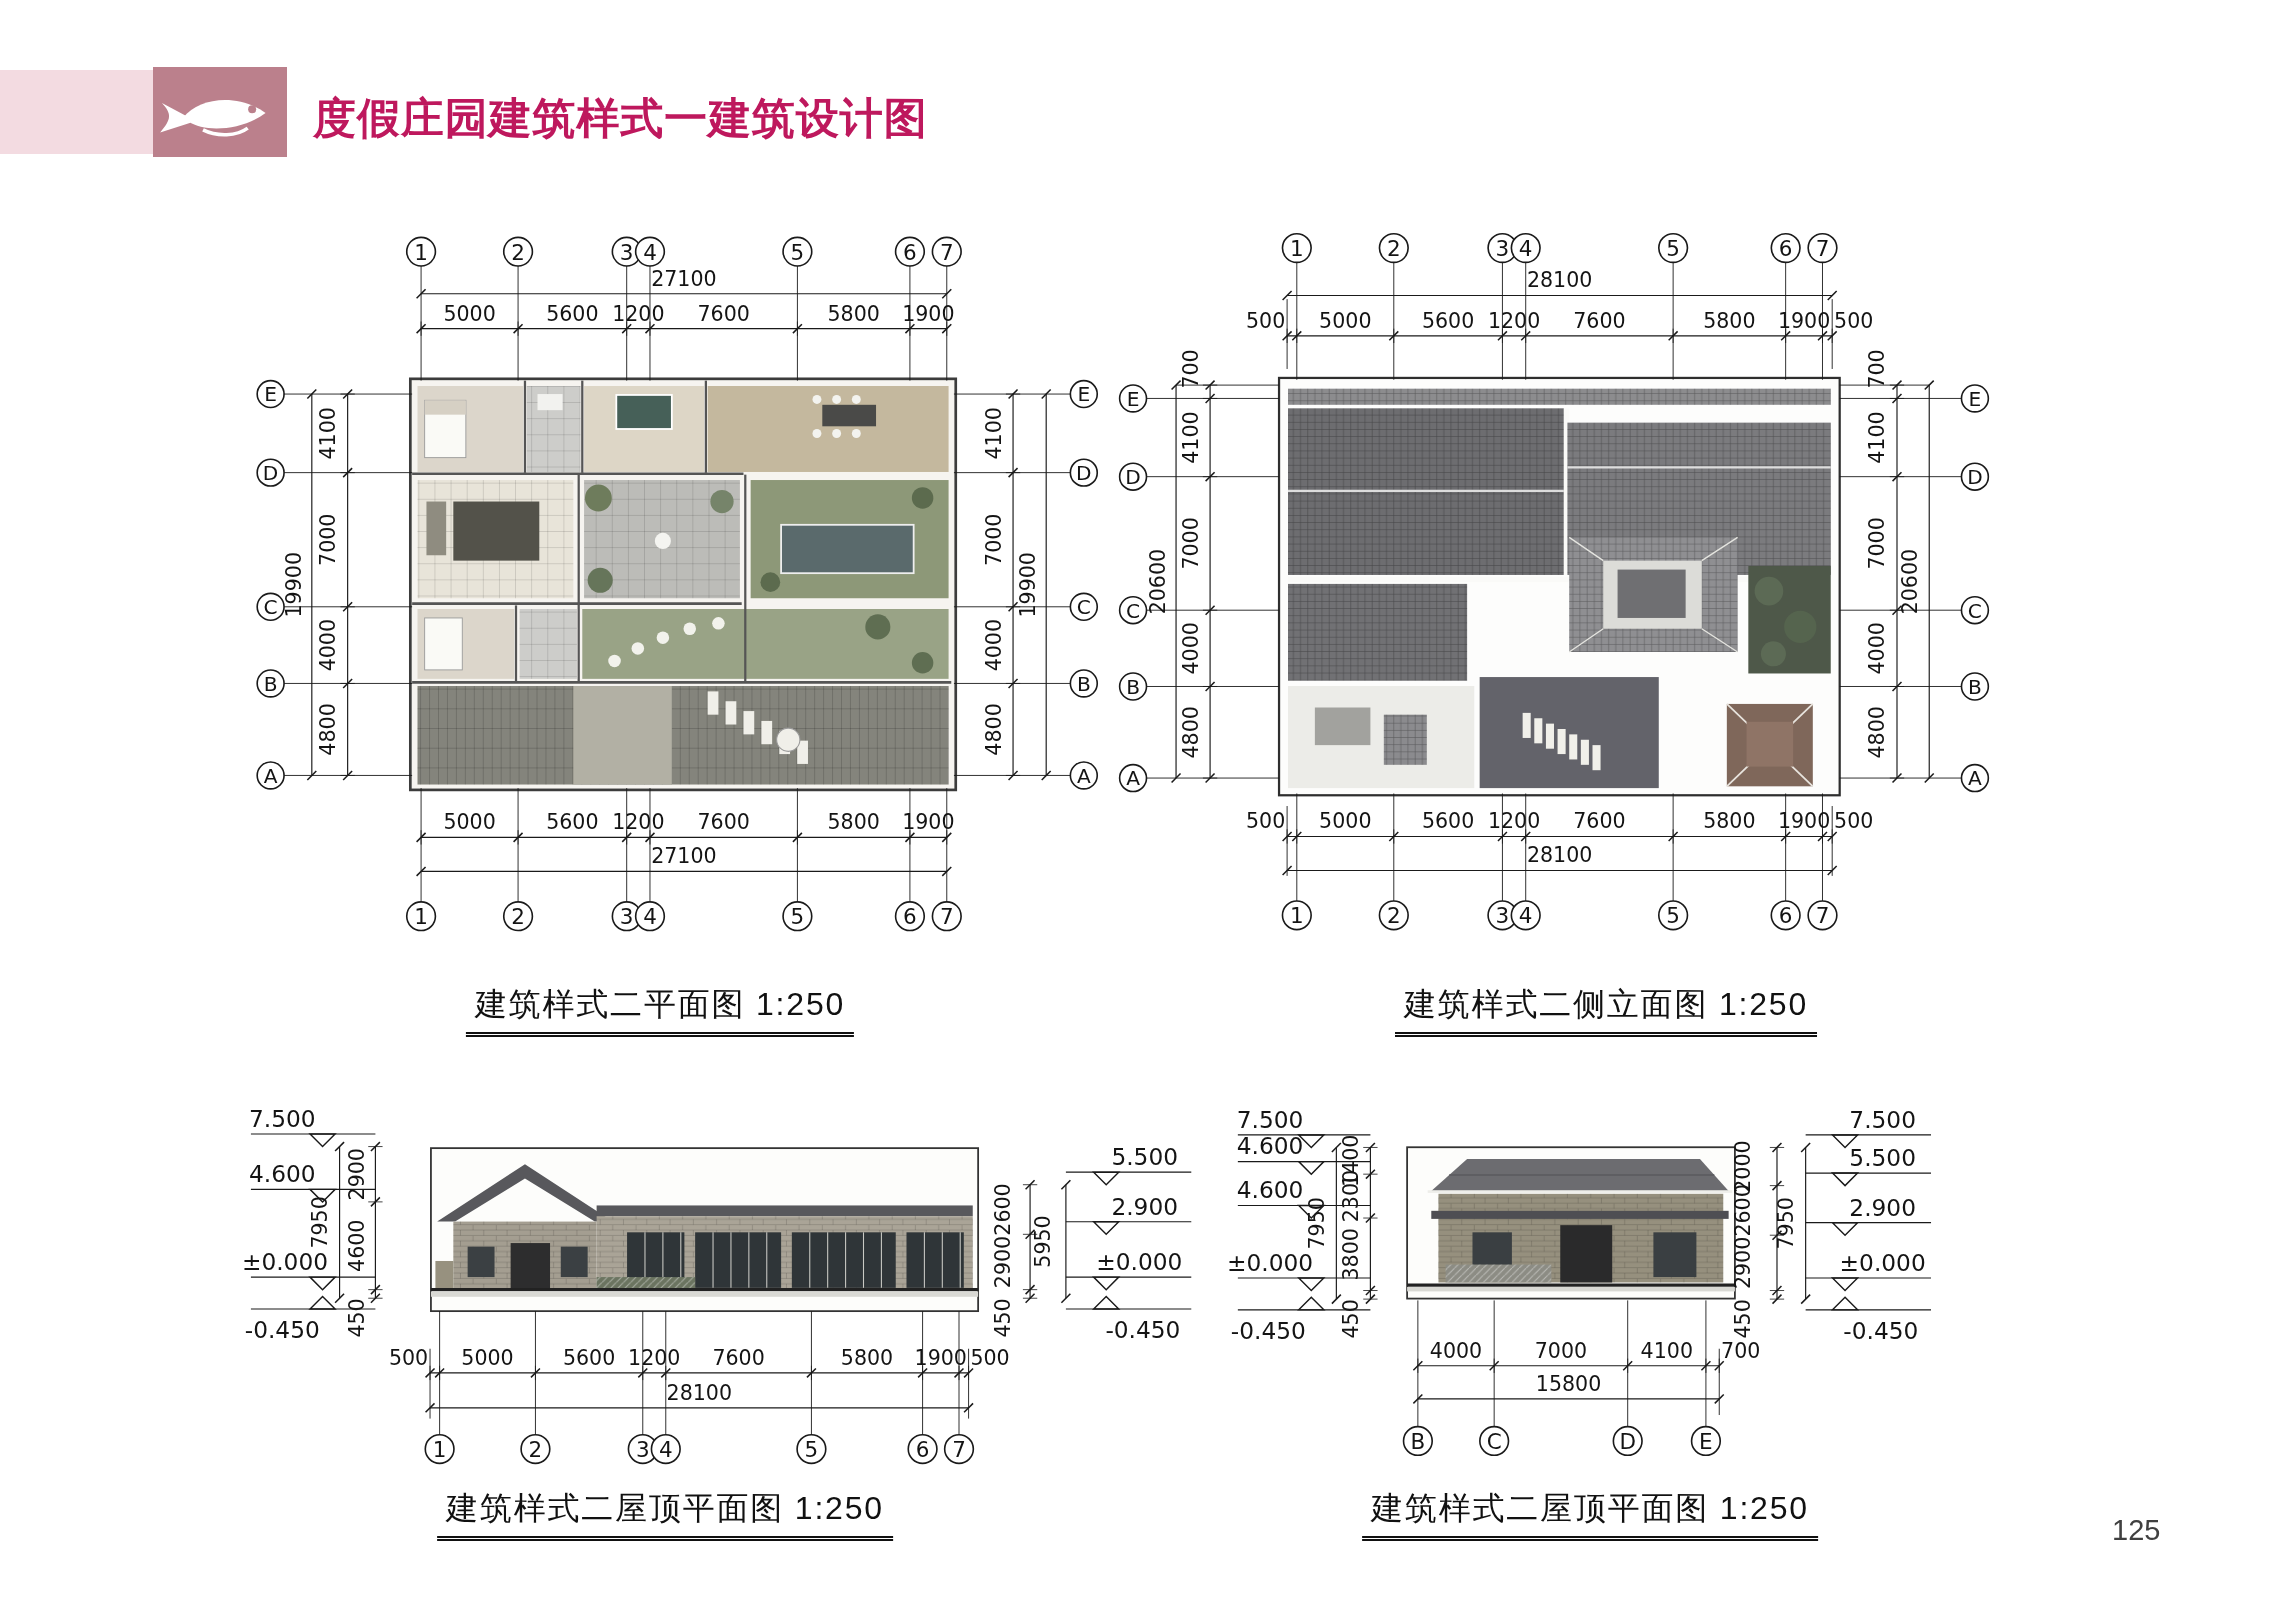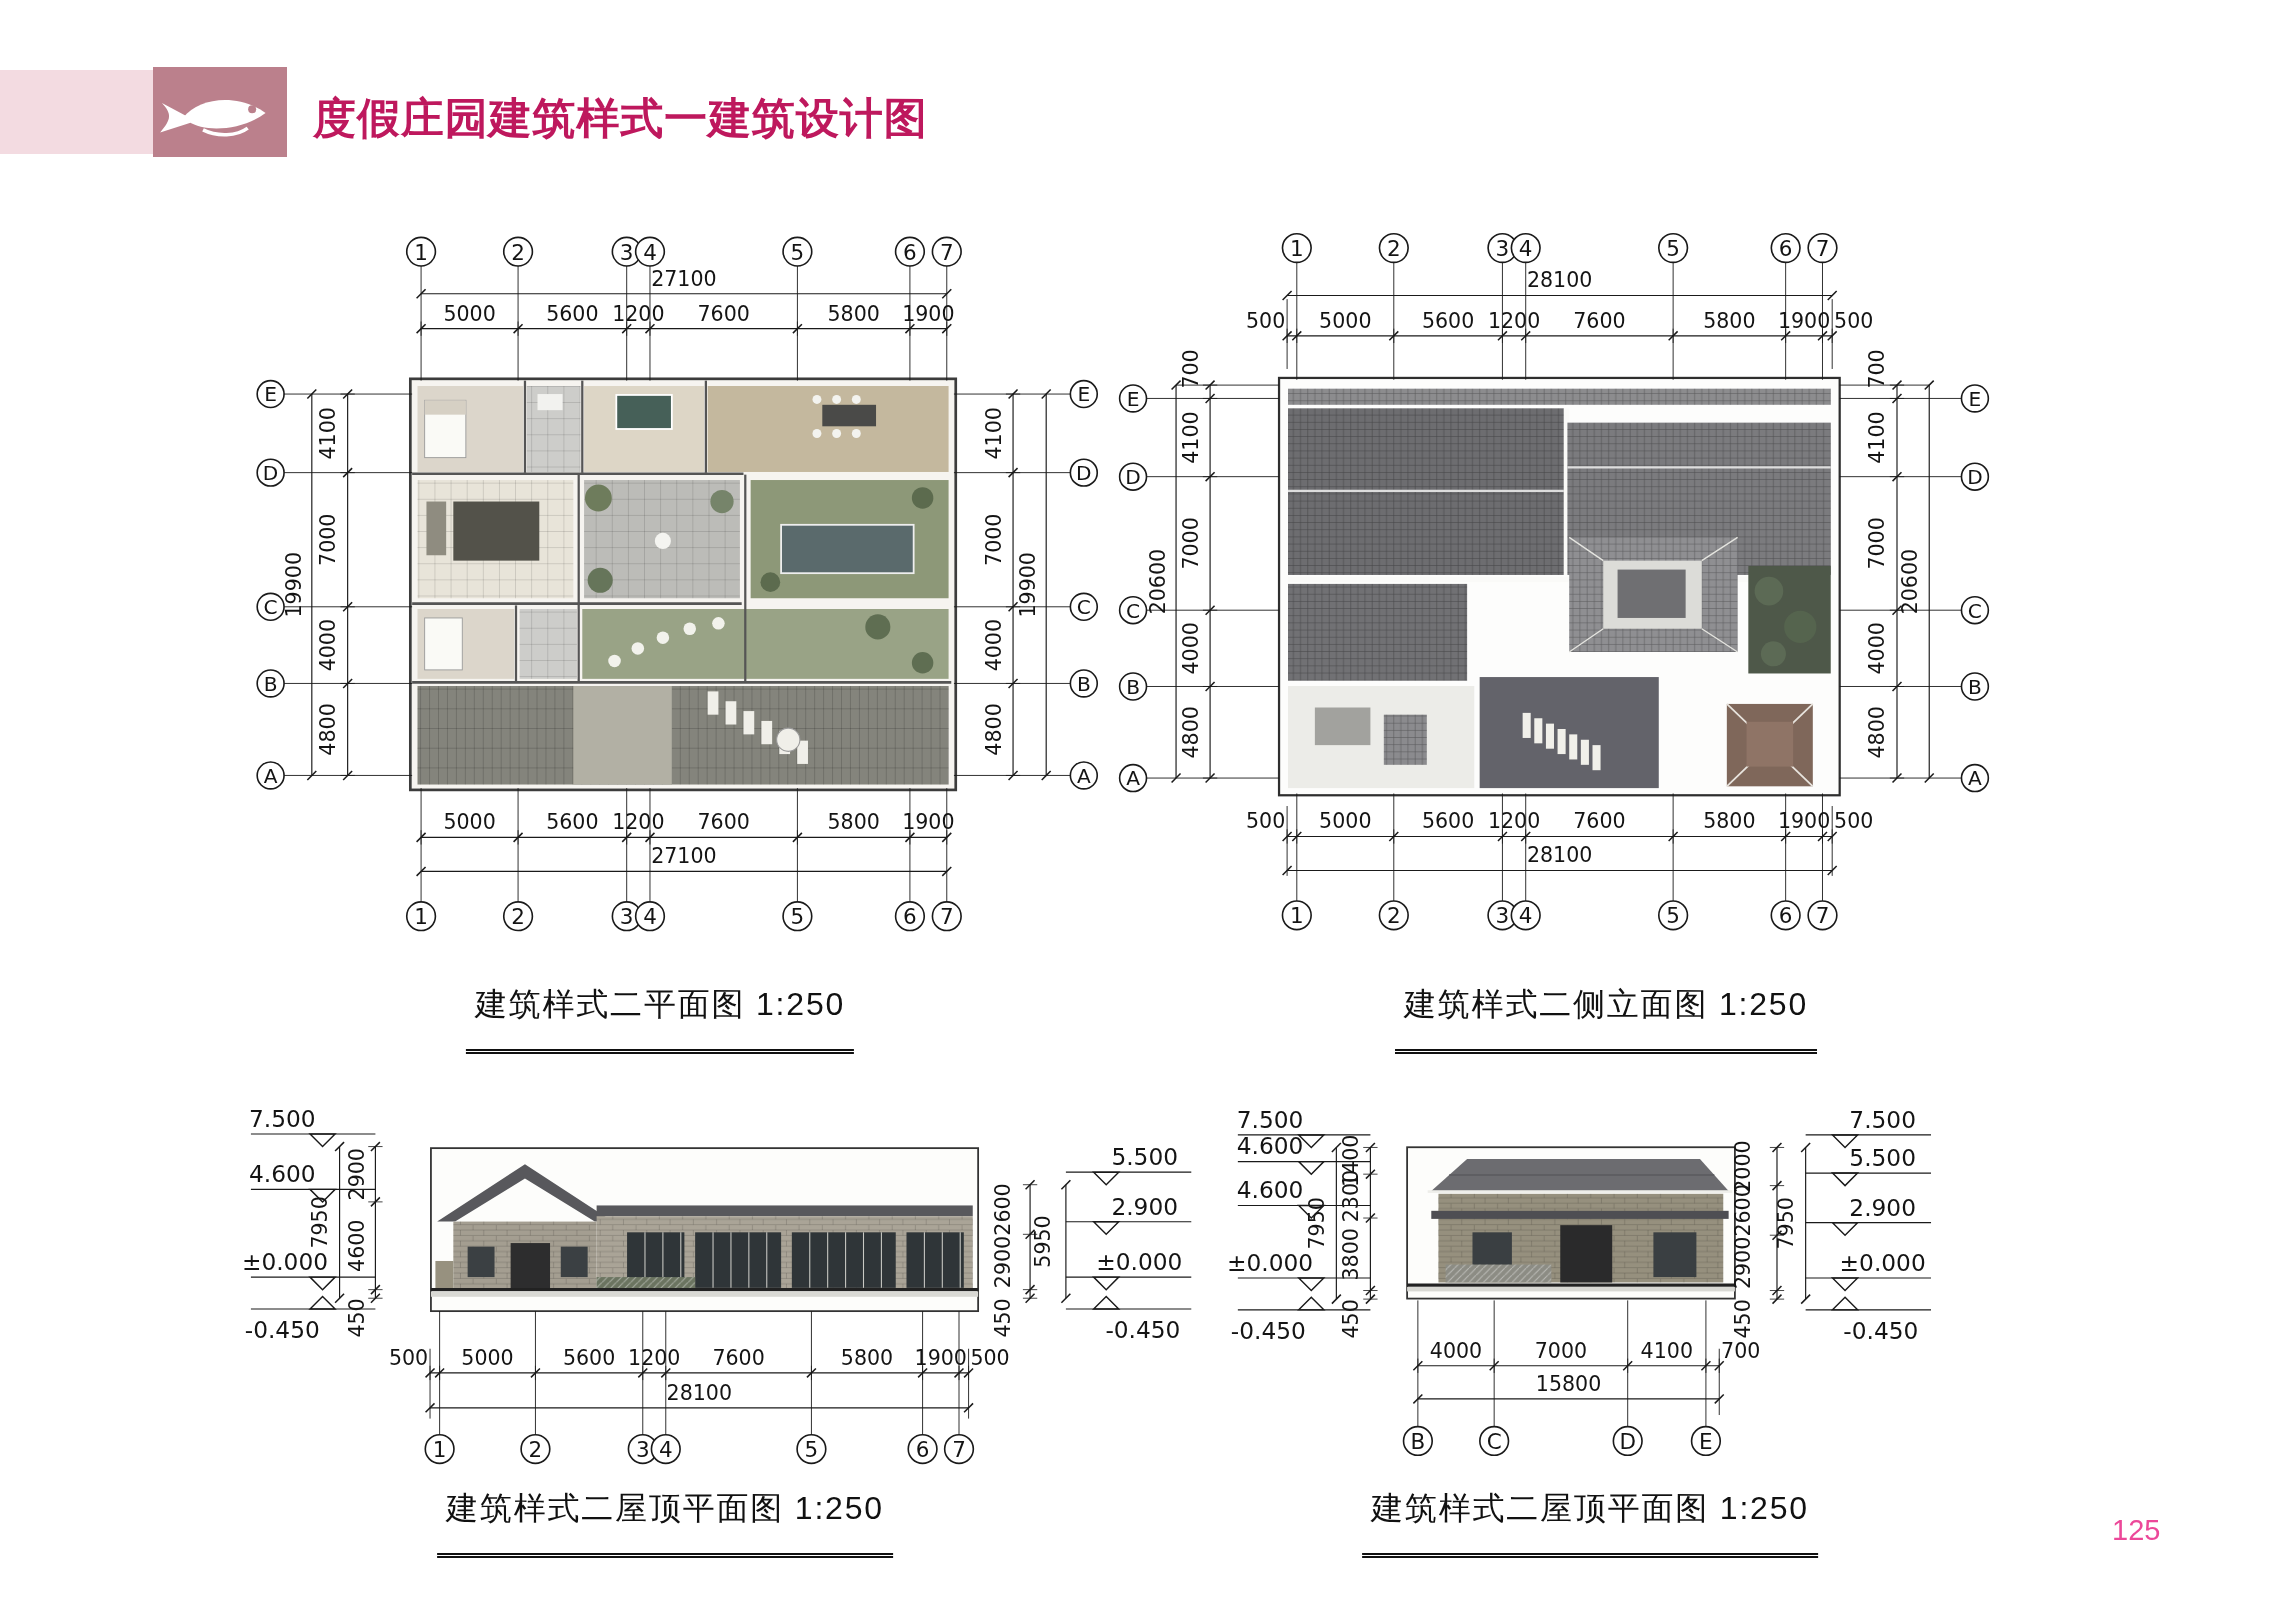--- a/index.html
+++ b/index.html
@@ -4,22 +4,22 @@
 <style>
   html,body{margin:0;padding:0;}
   body{width:2293px;height:1621px;background:#ffffff;position:relative;overflow:hidden;
        font-family:"Liberation Sans","DejaVu Sans",sans-serif;}
   .accent-strip{position:absolute;left:0;top:70px;width:153px;height:84px;background:#f3dbe1;}
   .logo-box{position:absolute;left:153px;top:67px;width:134px;height:90px;background:#bb808c;}
   .logo-box svg{width:100%;height:100%;display:block;}
   .page-title{position:absolute;left:313px;top:90px;font-size:43px;font-weight:700;color:#be185d;
       letter-spacing:0.9px;white-space:nowrap;}
   .caption{position:absolute;transform:translateX(-50%);font-size:32px;letter-spacing:1.8px;color:#111;
-      border-bottom:5.4px double #111;padding:0 9px 22px;white-space:nowrap;}
-  .page-number{position:absolute;left:2112px;top:1514px;font-size:29px;color:#ec4899;text-align:right;}
+      border-bottom:5.4px double #111;padding:0 9px 5px;white-space:nowrap;}
+  .page-number{position:absolute;left:2112px;top:1514px;font-size:29px;color:#404040;text-align:right;}
   #cad{position:absolute;left:0;top:0;}
   text{font-family:"DejaVu Sans","Liberation Sans",sans-serif;}
 </style>
 </head>
 <body>
 
 <div class="accent-strip"></div>
 <div class="logo-box">
   <svg viewBox="0 0 150 100">
     <path d="M34 56 C52 33 96 29 126 51 C100 71 58 73 40 61 Z" fill="#ffffff"></path>

